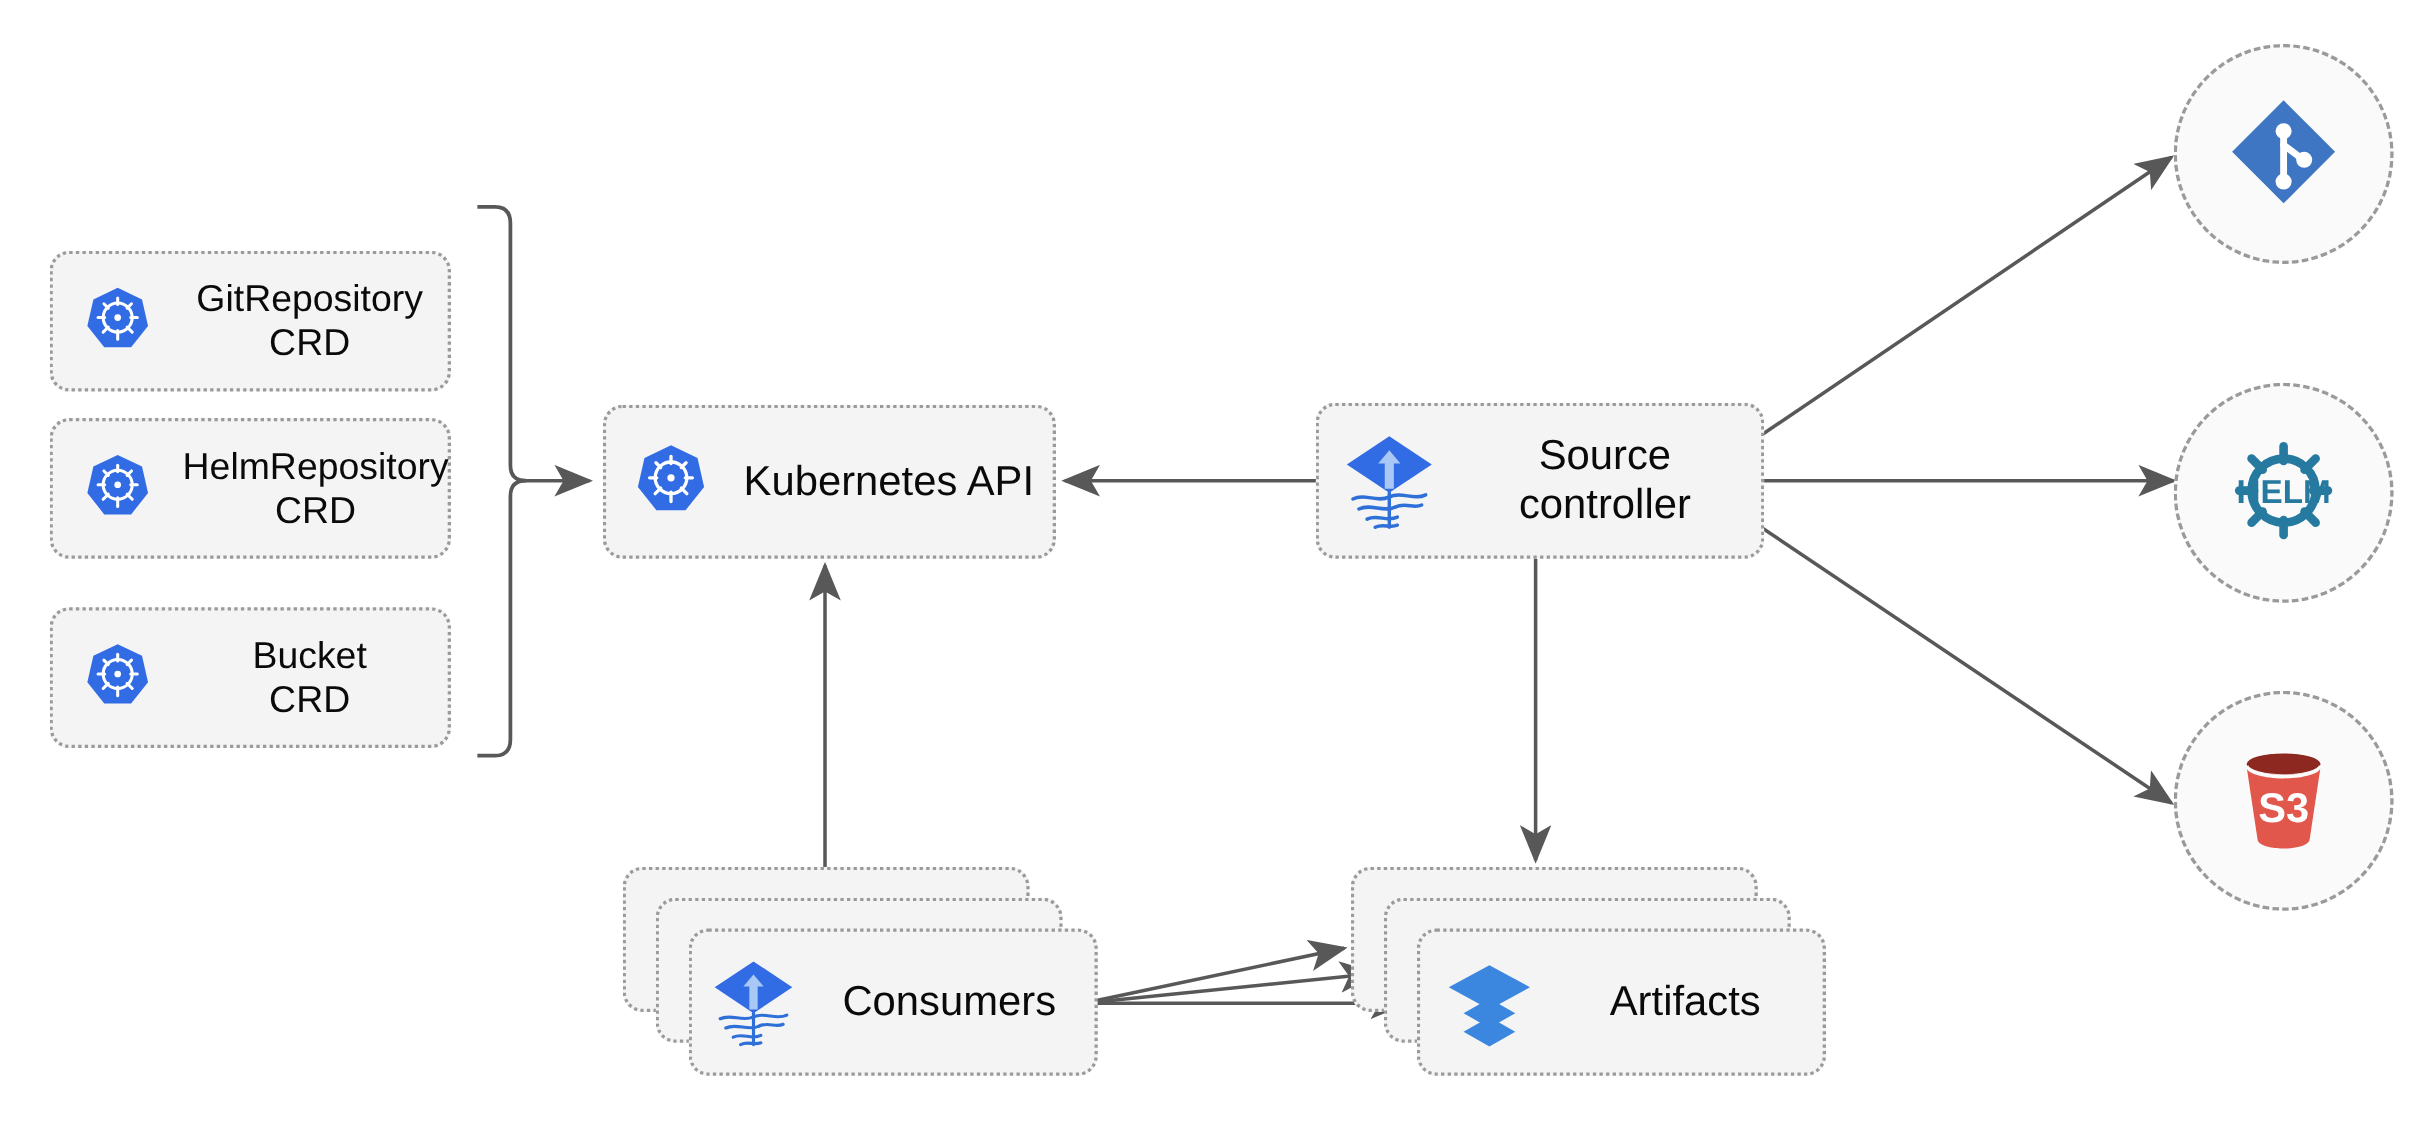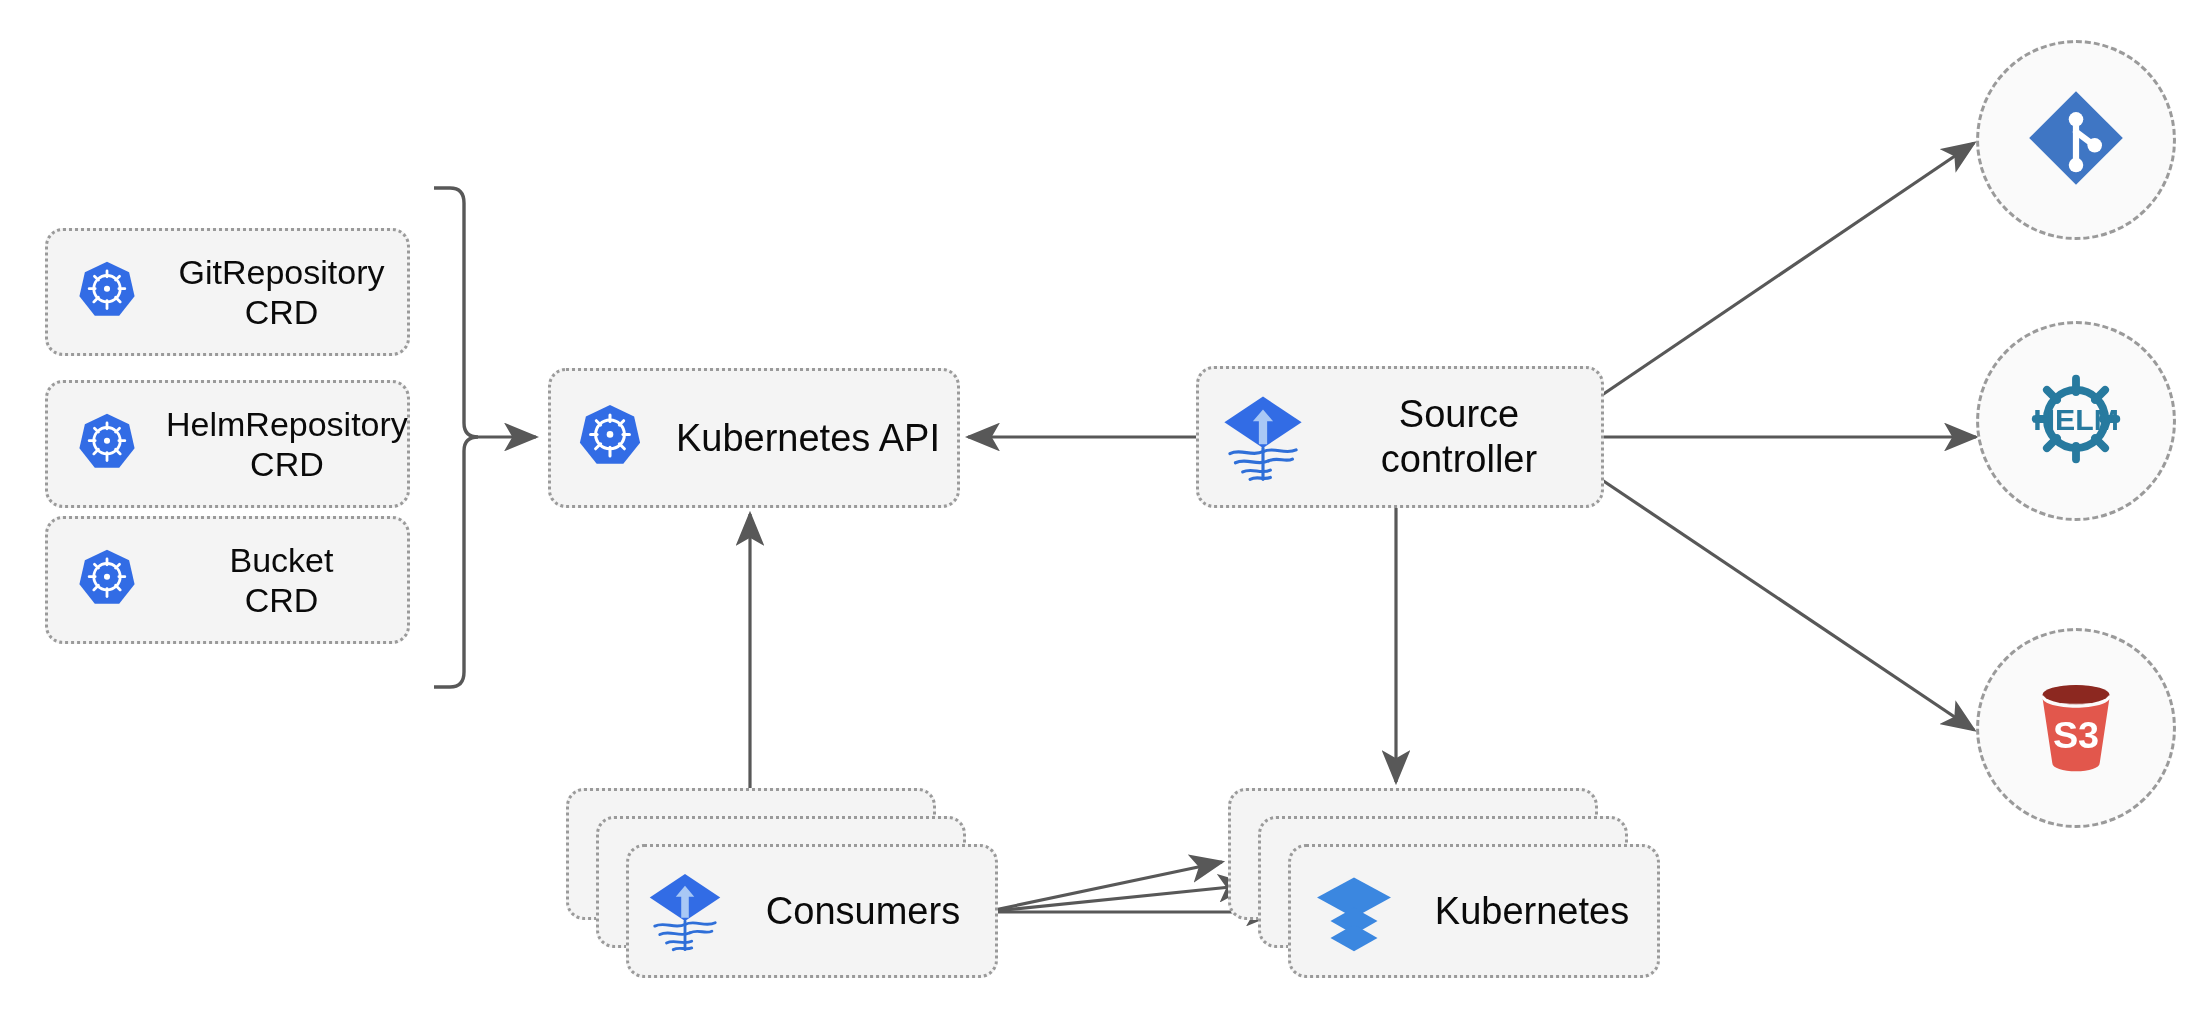--- a/index.html
+++ b/index.html
@@ -132,21 +132,21 @@
             <line x1="69" y1="26" x2="63" y2="32"></line>
               <line x1="37" y1="58" x2="30" y2="65"></line>
           </g>
         </svg>
       </div>
       <div class="node-label">HelmRepository
 CRD</div>
     </div>
   </div>
 
-  <div class="box" style="left:45px;top:516px;width:365px;height:128px;">
+  <div class="box" style="left:45px;top:552px;width:365px;height:128px;">
     <div class="box-inner">
       <div class="icon-slot" style="width:118px;">
         <svg width="66" height="66" viewBox="0 0 100 100" aria-hidden="true">
           <polygon points="50,4 83.5,20 91.8,56.5 68.5,85.8 31.5,85.8 8.2,56.5 16.5,20" fill="#326ce5"></polygon>
           <g fill="none" stroke="#ffffff" stroke-width="4.2" stroke-linecap="round">
             <circle cx="50" cy="45" r="20"></circle>
             <circle cx="50" cy="45" r="4.6" fill="#ffffff" stroke="none"></circle>
             <line x1="50" y1="18" x2="50" y2="27"></line>
               <line x1="50" y1="63" x2="50" y2="75"></line>
             <line x1="23" y1="45" x2="32" y2="45"></line>
@@ -238,41 +238,41 @@
     <div class="card" style="left:30px;top:28px;width:370px;height:132px;"></div>
     <div class="card" style="left:60px;top:56px;width:372px;height:134px;">
       <div class="box-inner">
         <div class="icon-slot" style="width:126px;">
           <svg width="84" height="84" viewBox="0 0 100 100" aria-hidden="true">
             <polygon points="50,10 94,34 50,58 6,34" fill="#3b87e0"></polygon>
             <polygon points="50,46 78,62 50,78 22,62" fill="#3b87e0"></polygon>
             <polygon points="50,66 78,82 50,98 22,82" fill="#3b87e0"></polygon>
           </svg>
         </div>
-        <div class="node-label big">Kubernetes</div>
+        <div class="node-label big">Artifacts</div>
       </div>
     </div>
   </div>
 
   <div class="circle" style="left:1976px;top:40px;width:200px;height:200px;">
     <span>
       <svg width="104" height="104" viewBox="0 0 100 100" aria-hidden="true">
         <polygon points="50,5 95,50 50,95 5,50" fill="#3f76c4"></polygon>
         <g stroke="#ffffff" stroke-width="6" fill="#ffffff" stroke-linecap="round">
           <line x1="50" y1="34" x2="50" y2="74"></line>
           <line x1="50" y1="44" x2="66" y2="56"></line>
           <circle cx="50" cy="32" r="7" stroke="none"></circle>
           <circle cx="50" cy="76" r="7" stroke="none"></circle>
           <circle cx="68" cy="57" r="7" stroke="none"></circle>
         </g>
       </svg>
     </span>
   </div>
 
-  <div class="circle" style="left:1976px;top:321px;width:200px;height:200px;justify-content:center;">
+  <div class="circle" style="left:1976px;top:348px;width:200px;height:200px;justify-content:center;">
     <span>
       <svg width="112" height="112" viewBox="0 0 100 100" aria-hidden="true">
         <g fill="none" stroke="#277a9f" stroke-width="7" stroke-linecap="round">
           <circle cx="50" cy="50" r="26"></circle>
           <line x1="50" y1="14" x2="50" y2="26"></line>
           <line x1="50" y1="74" x2="50" y2="86"></line>
           <line x1="14" y1="50" x2="26" y2="50"></line>
           <line x1="74" y1="50" x2="86" y2="50"></line>
           <line x1="24" y1="24" x2="33" y2="33"></line>
           <line x1="67" y1="67" x2="76" y2="76"></line>

